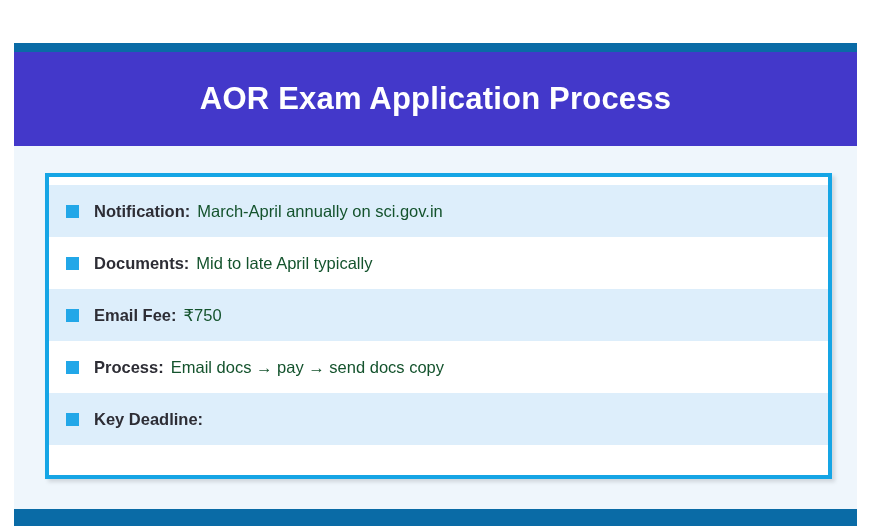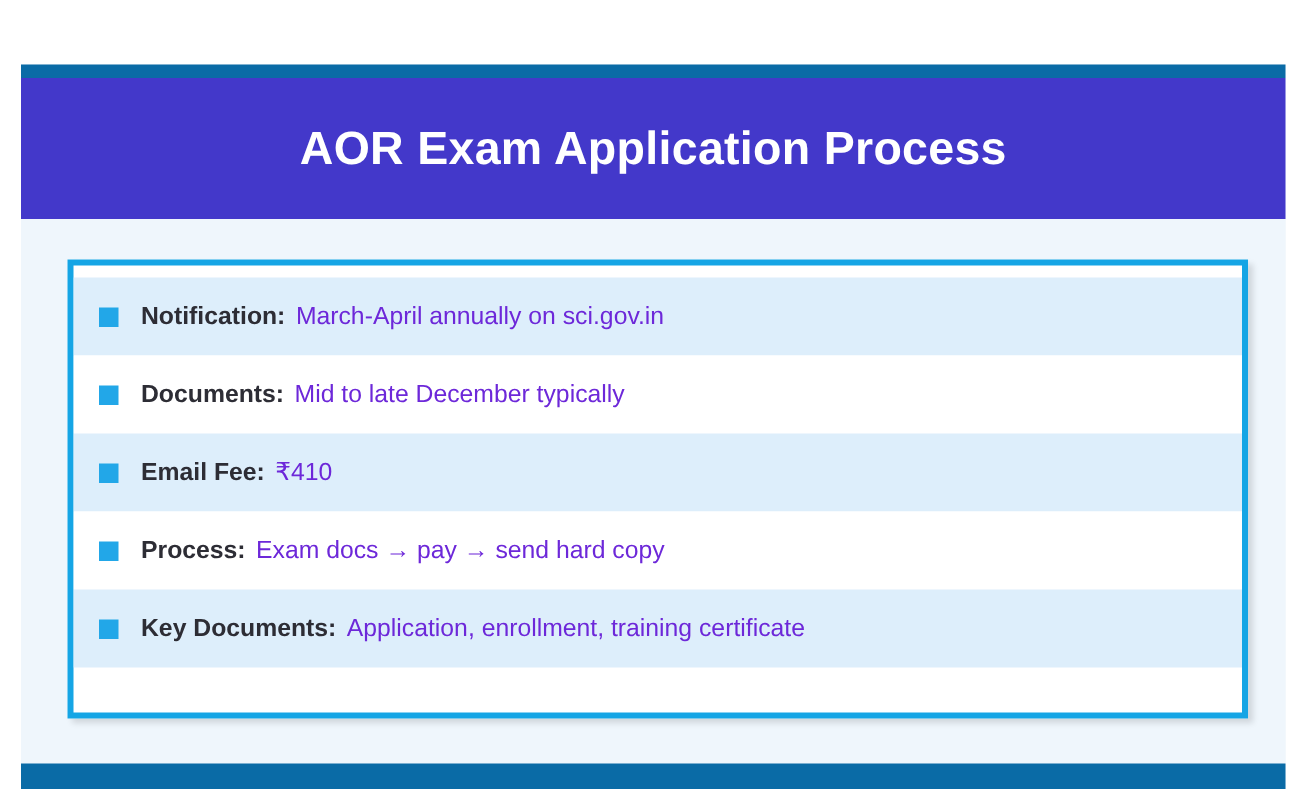--- a/index.html
+++ b/index.html
@@ -100,21 +100,21 @@
   }
 
   .row-label {
     color: #2d2d35;
     font-size: 16.5px;
     font-weight: bold;
     white-space: nowrap;
     font-family: "Liberation Sans", "DejaVu Sans", sans-serif;
   }
   .row-value {
-    color: #6d28d9;
+    color: #14532d;
     font-size: 16.5px;
     font-weight: normal;
     margin-left: 7px;
     white-space: nowrap;
     font-family: "Liberation Sans", "DejaVu Sans", sans-serif;
   }
 
   
   .footer-rule {
     position: absolute;
@@ -142,39 +142,38 @@
 
       <div class="row alt">
         <span class="bullet"></span>
         <span class="row-label">Notification:</span>
         <span class="row-value">March-April annually on sci.gov.in</span>
       </div>
 
       <div class="row">
         <span class="bullet"></span>
         <span class="row-label">Documents:</span>
-        <span class="row-value">Mid to late December typically</span>
+        <span class="row-value">Mid to late April typically</span>
       </div>
 
       <div class="row alt">
         <span class="bullet"></span>
         <span class="row-label">Email Fee:</span>
-        <span class="row-value">₹410</span>
+        <span class="row-value">₹750</span>
       </div>
 
       <div class="row">
         <span class="bullet"></span>
         <span class="row-label">Process:</span>
-        <span class="row-value">Exam docs → pay → send hard copy</span>
+        <span class="row-value">Email docs → pay → send docs copy</span>
       </div>
 
       <div class="row alt">
         <span class="bullet"></span>
-        <span class="row-label">Key Documents:</span>
-        <span class="row-value">Application, enrollment, training certificate</span>
+        <span class="row-label">Key Deadline:</span>
       </div>
 
     </div>
 
     <div class="footer-rule"></div>
 
   </div>
 
 </div>
 

